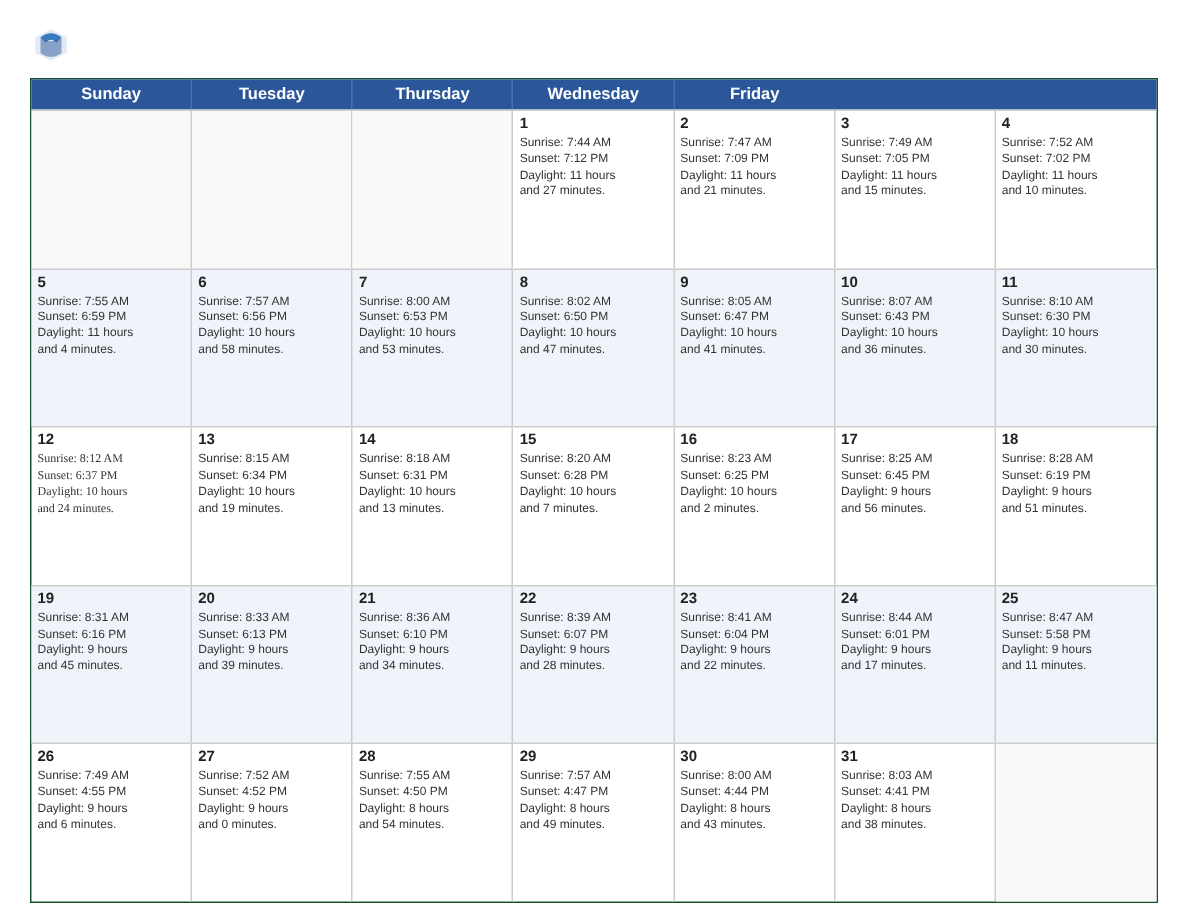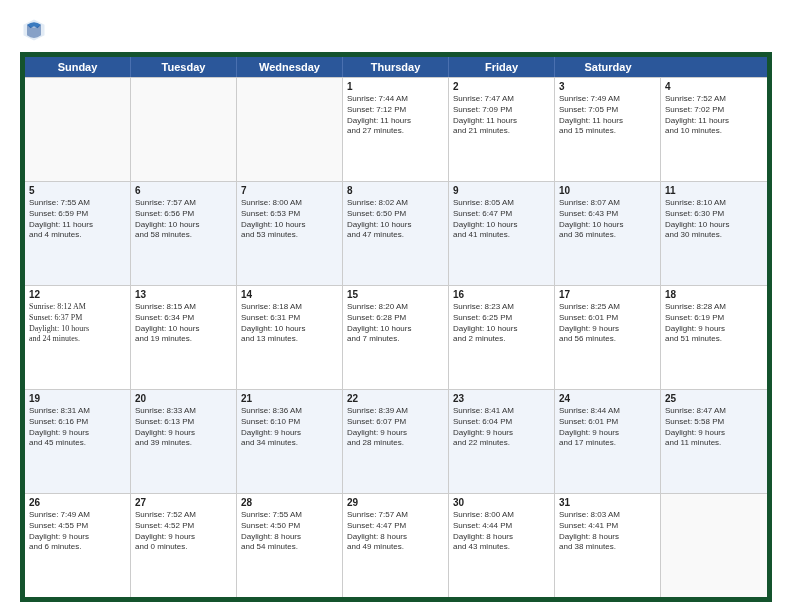--- a/index.html
+++ b/index.html
@@ -51,21 +51,21 @@
     }
     .title-block h2 {
       font-size: 14px;
       font-weight: normal;
       color: #555;
     }
     .calendar {
       flex: 1;
       display: flex;
       flex-direction: column;
-      border: 5px solid #14532d;
+      border: 1px solid #14532d;
     }
     .cal-header-row {
       display: grid;
       grid-template-columns: repeat(7, 1fr);
       background: #2b579a;
     }
     .cal-header-cell {
       color: #fff;
       font-size: 11px;
       font-weight: bold;
@@ -130,24 +130,23 @@
     <div class="title-block">
       <h1></h1>
       <h2></h2>
     </div>
   </div>
 
   <div class="calendar">
     <div class="cal-header-row" id="cal-header">
         <div class="cal-header-cell">Sunday</div>
         <div class="cal-header-cell">Tuesday</div>
+        <div class="cal-header-cell">Thursday</div>
         <div class="cal-header-cell">Wednesday</div>
-        <div class="cal-header-cell">Thursday</div>
         <div class="cal-header-cell">Friday</div>
-        <div class="cal-header-cell">Saturday</div>
       </div>
     <div class="cal-body" id="cal-body">
         <div class="cal-week">
           <div class="cal-cell empty"></div>
           <div class="cal-cell empty"></div>
           <div class="cal-cell empty"></div>
           <div class="cal-cell">
             <div class="cell-date">1</div>
             <div class="cell-info" style="white-space: pre-line;">Sunrise: 7:44 AM
 Sunset: 7:12 PM
@@ -259,21 +258,21 @@
           <div class="cal-cell">
             <div class="cell-date">16</div>
             <div class="cell-info" style="white-space: pre-line;">Sunrise: 8:23 AM
 Sunset: 6:25 PM
 Daylight: 10 hours
 and 2 minutes.</div>
           </div>
           <div class="cal-cell">
             <div class="cell-date">17</div>
             <div class="cell-info" style="white-space: pre-line;">Sunrise: 8:25 AM
-Sunset: 6:01 PM
+Sunset: 6:45 PM
 Daylight: 9 hours
 and 56 minutes.</div>
           </div>
           <div class="cal-cell">
             <div class="cell-date">18</div>
             <div class="cell-info" style="white-space: pre-line;">Sunrise: 8:28 AM
 Sunset: 6:19 PM
 Daylight: 9 hours
 and 51 minutes.</div>
           </div>

